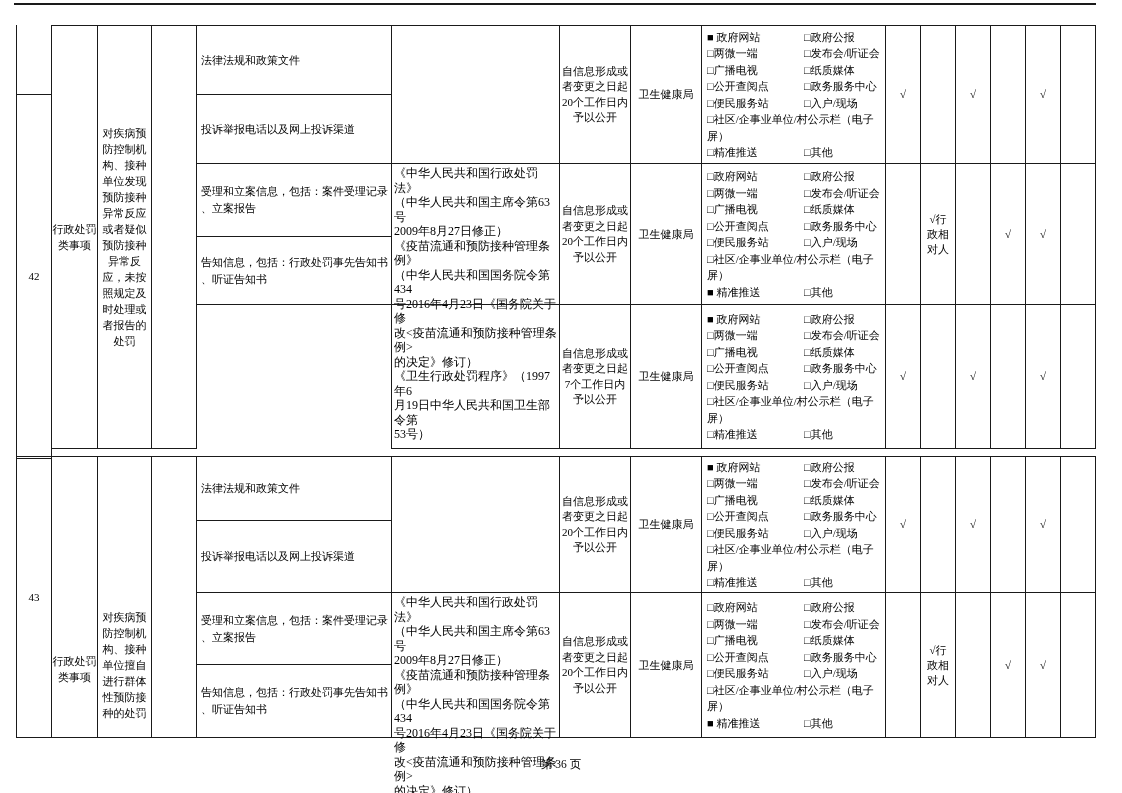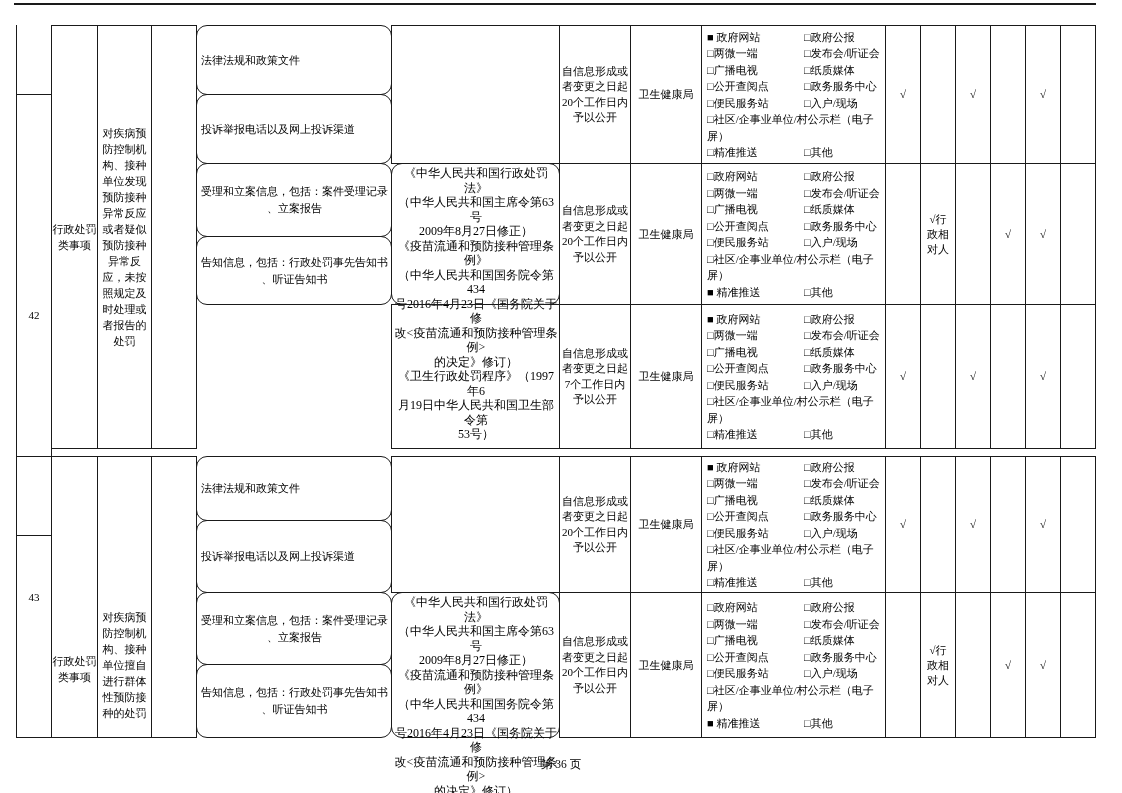--- a/index.html
+++ b/index.html
@@ -8,21 +8,21 @@
     font-family:"Liberation Serif","DejaVu Serif",serif;color:#000;
     overflow:hidden;
   }
   .hline{position:absolute;background:#1a1a1a;}
   .cell{
     position:absolute;box-sizing:border-box;border:1px solid #1a1a1a;
     background:transparent;display:flex;align-items:center;justify-content:center;
     font-size:11px;line-height:15px;text-align:center;overflow:visible;
   }
   .pre{white-space:pre-line;}
-  .left{justify-content:flex-start;text-align:center;border-radius:11px;}
+  .left{justify-content:flex-start;text-align:left;}
   .topalign{align-items:flex-start;}
   .item{padding:0 3px 0 4px;line-height:17px;}
   .legal{padding:2px 1px 0 2px;font-size:12px;line-height:14.5px;}
   .timing{line-height:15.5px;padding:15px 1px;}
   .desc{line-height:16px;padding:12px 1px;}
   .cat{line-height:16px;}
   .chk{line-height:15px;padding:0 1px;}
   
   .channels{flex-direction:column;justify-content:center;align-items:flex-start;
     padding:0 2px 0 5px;text-align:left;}
@@ -34,21 +34,21 @@
     font-size:11.5px;}
 </style>
 </head>
 <body>
 
 <div id="page">
 
   <div class="hline" style="left:14px;top:3px;width:1082px;height:2px;"></div>
 
   <div class="cell" style="left:16px;top:25px;width:36px;height:70px;border-top:none;"></div>
-  <div class="cell" style="left:16px;top:94px;width:36px;height:442px;">42</div>
+  <div class="cell" style="left:16px;top:94px;width:36px;height:365px;">42</div>
   <div class="cell cat pre" style="left:51px;top:25px;width:47px;height:424px;">行政处罚
 类事项</div>
   <div class="cell desc pre" style="left:97px;top:25px;width:55px;height:424px;">对疾病预
 防控制机
 构、接种
 单位发现
 预防接种
 异常反应
 或者疑似
 预防接种

